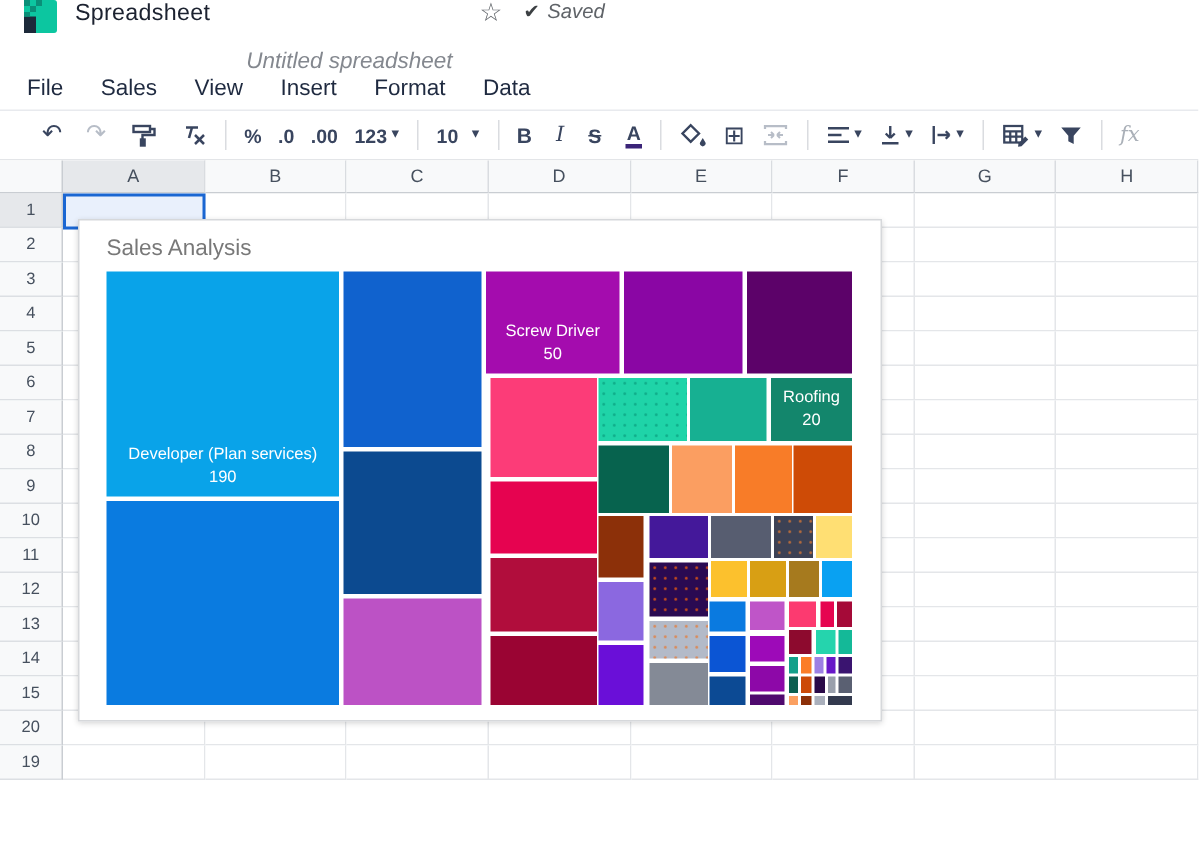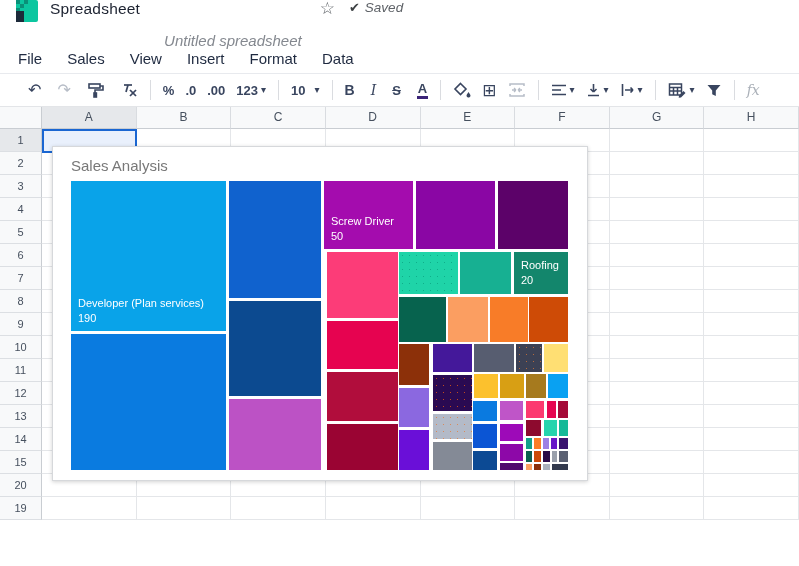--- a/index.html
+++ b/index.html
@@ -59,21 +59,21 @@
 
   
   .chart-panel { position:absolute; left:52px; top:39px; width:536px; height:335px;
     background:#fff; border:1px solid #d6d8db; box-shadow:0 1px 4px rgba(0,0,0,.18); z-index:2; }
   .chart-title { position:absolute; left:18px; top:10px; font-size:15px; color:#787878; }
   .treemap { position:absolute; left:18px; top:34px; width:497px; height:289px; }
   .tm-rect { position:absolute; }
   .tm-rect.lbl-bottom, .tm-rect.lbl-middle { display:flex; flex-direction:column; }
   .tm-rect.lbl-bottom { justify-content:flex-end; }
   .tm-rect.lbl-middle { justify-content:center; }
-  .tm-rect .tm-line { color:#fff; font-size:11px; line-height:1.35; padding:0 7px; }
+  .tm-rect .tm-line { color:#fff; font-size:11px; line-height:1.35; padding:0 7px;text-align:center; }
   .tm-rect .tm-line:last-child { padding-bottom:5px; }
   .tm-rect.lbl-middle .tm-line:last-child { padding-bottom:0; }
 </style>
 </head>
 <body>
 
 <div class="titlebar">
   <span class="logo">
     <svg width="22" height="22" viewBox="0 0 22 22">
       <rect x="0" y="0" width="22" height="22" rx="2" fill="#0CC6A0"></rect>

